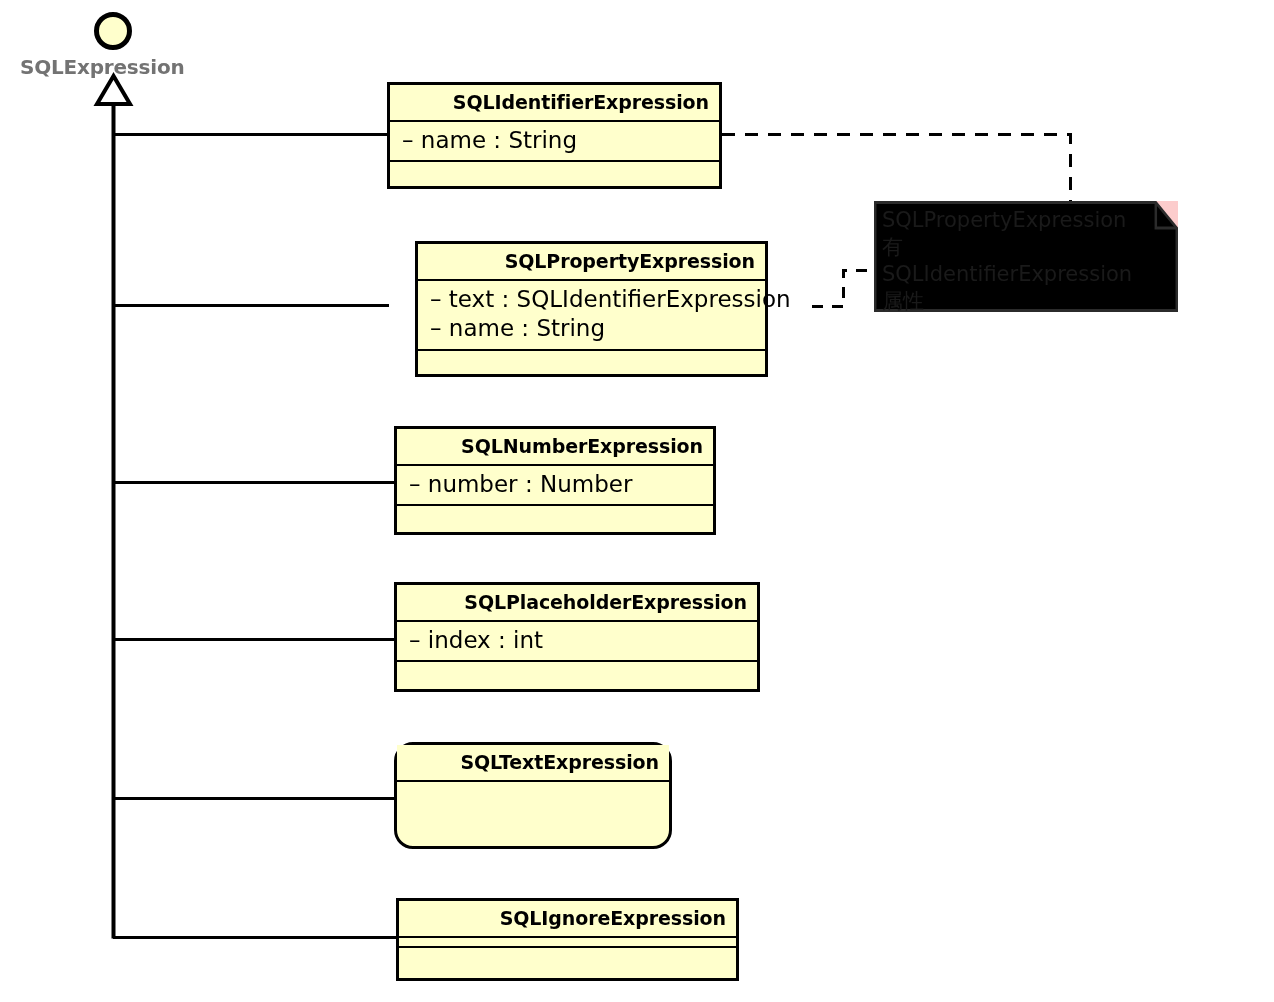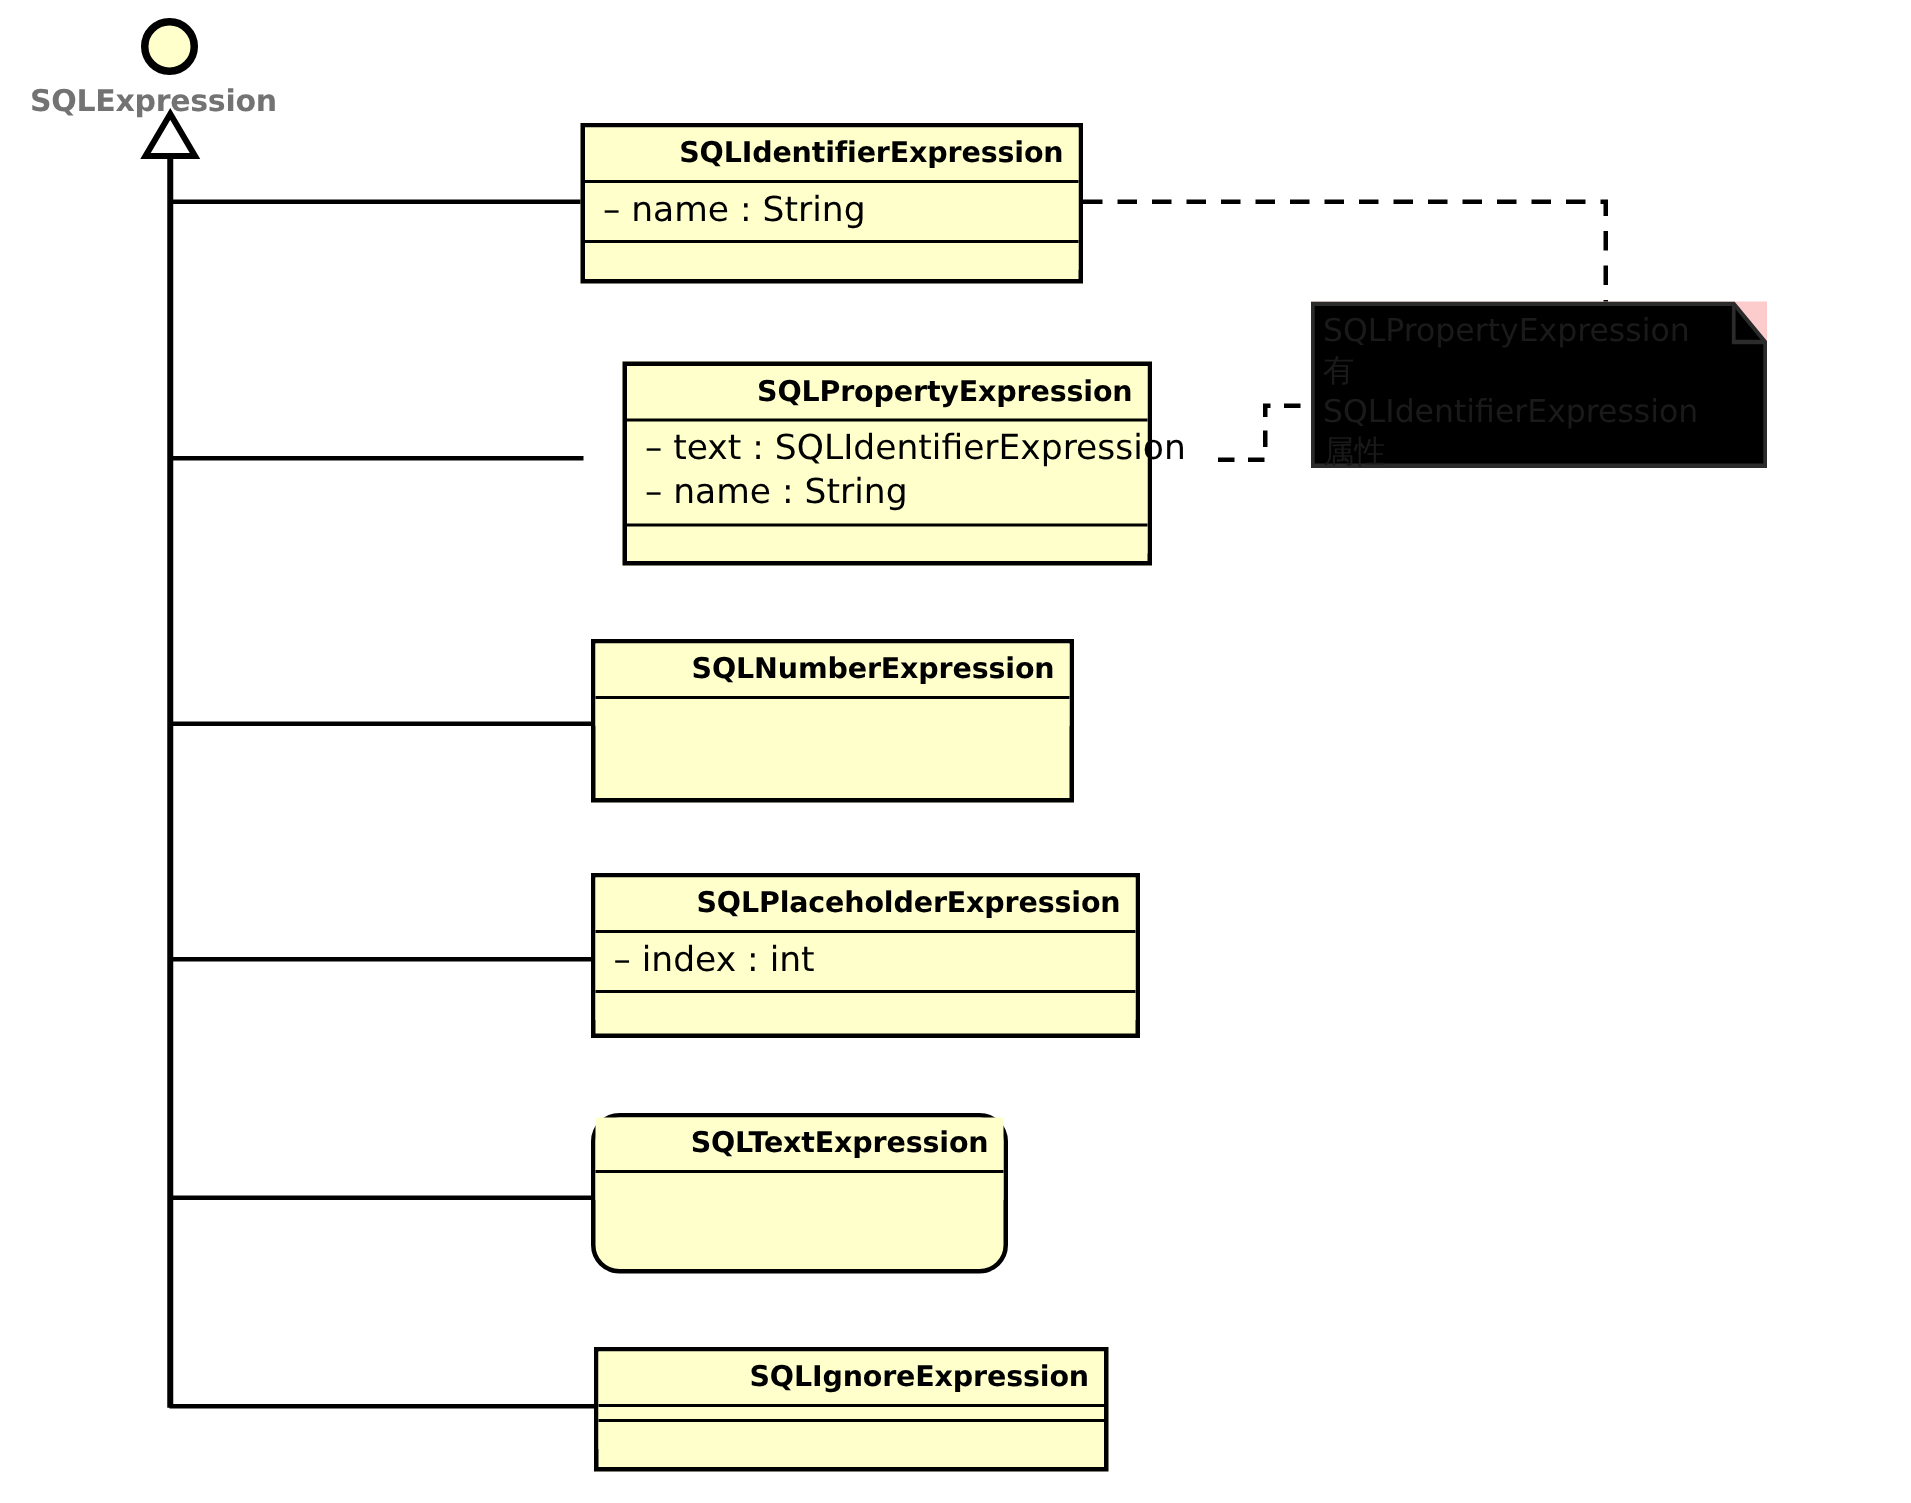--- a/index.html
+++ b/index.html
@@ -167,20 +167,23 @@
     <div class="compartment name-compartment">SQLPropertyExpression</div>
     <div class="compartment attr-compartment">
       <div class="attr-line">– text : SQLIdentifierExpression</div>
       <div class="attr-line">– name : String</div>
     </div>
     <div class="compartment op-compartment"></div>
   </div>
 
   <div class="uml-class" style="left:394px; top:426px; width:322px; height:109px;">
     <div class="compartment name-compartment">SQLNumberExpression</div>
+    <div class="compartment attr-compartment">
+      <div class="attr-line">– number : Number</div>
+    </div>
     <div class="compartment op-compartment"></div>
   </div>
 
   <div class="uml-class" style="left:394px; top:582px; width:366px; height:110px;">
     <div class="compartment name-compartment">SQLPlaceholderExpression</div>
     <div class="compartment attr-compartment">
       <div class="attr-line">– index : int</div>
     </div>
     <div class="compartment op-compartment"></div>
   </div>

